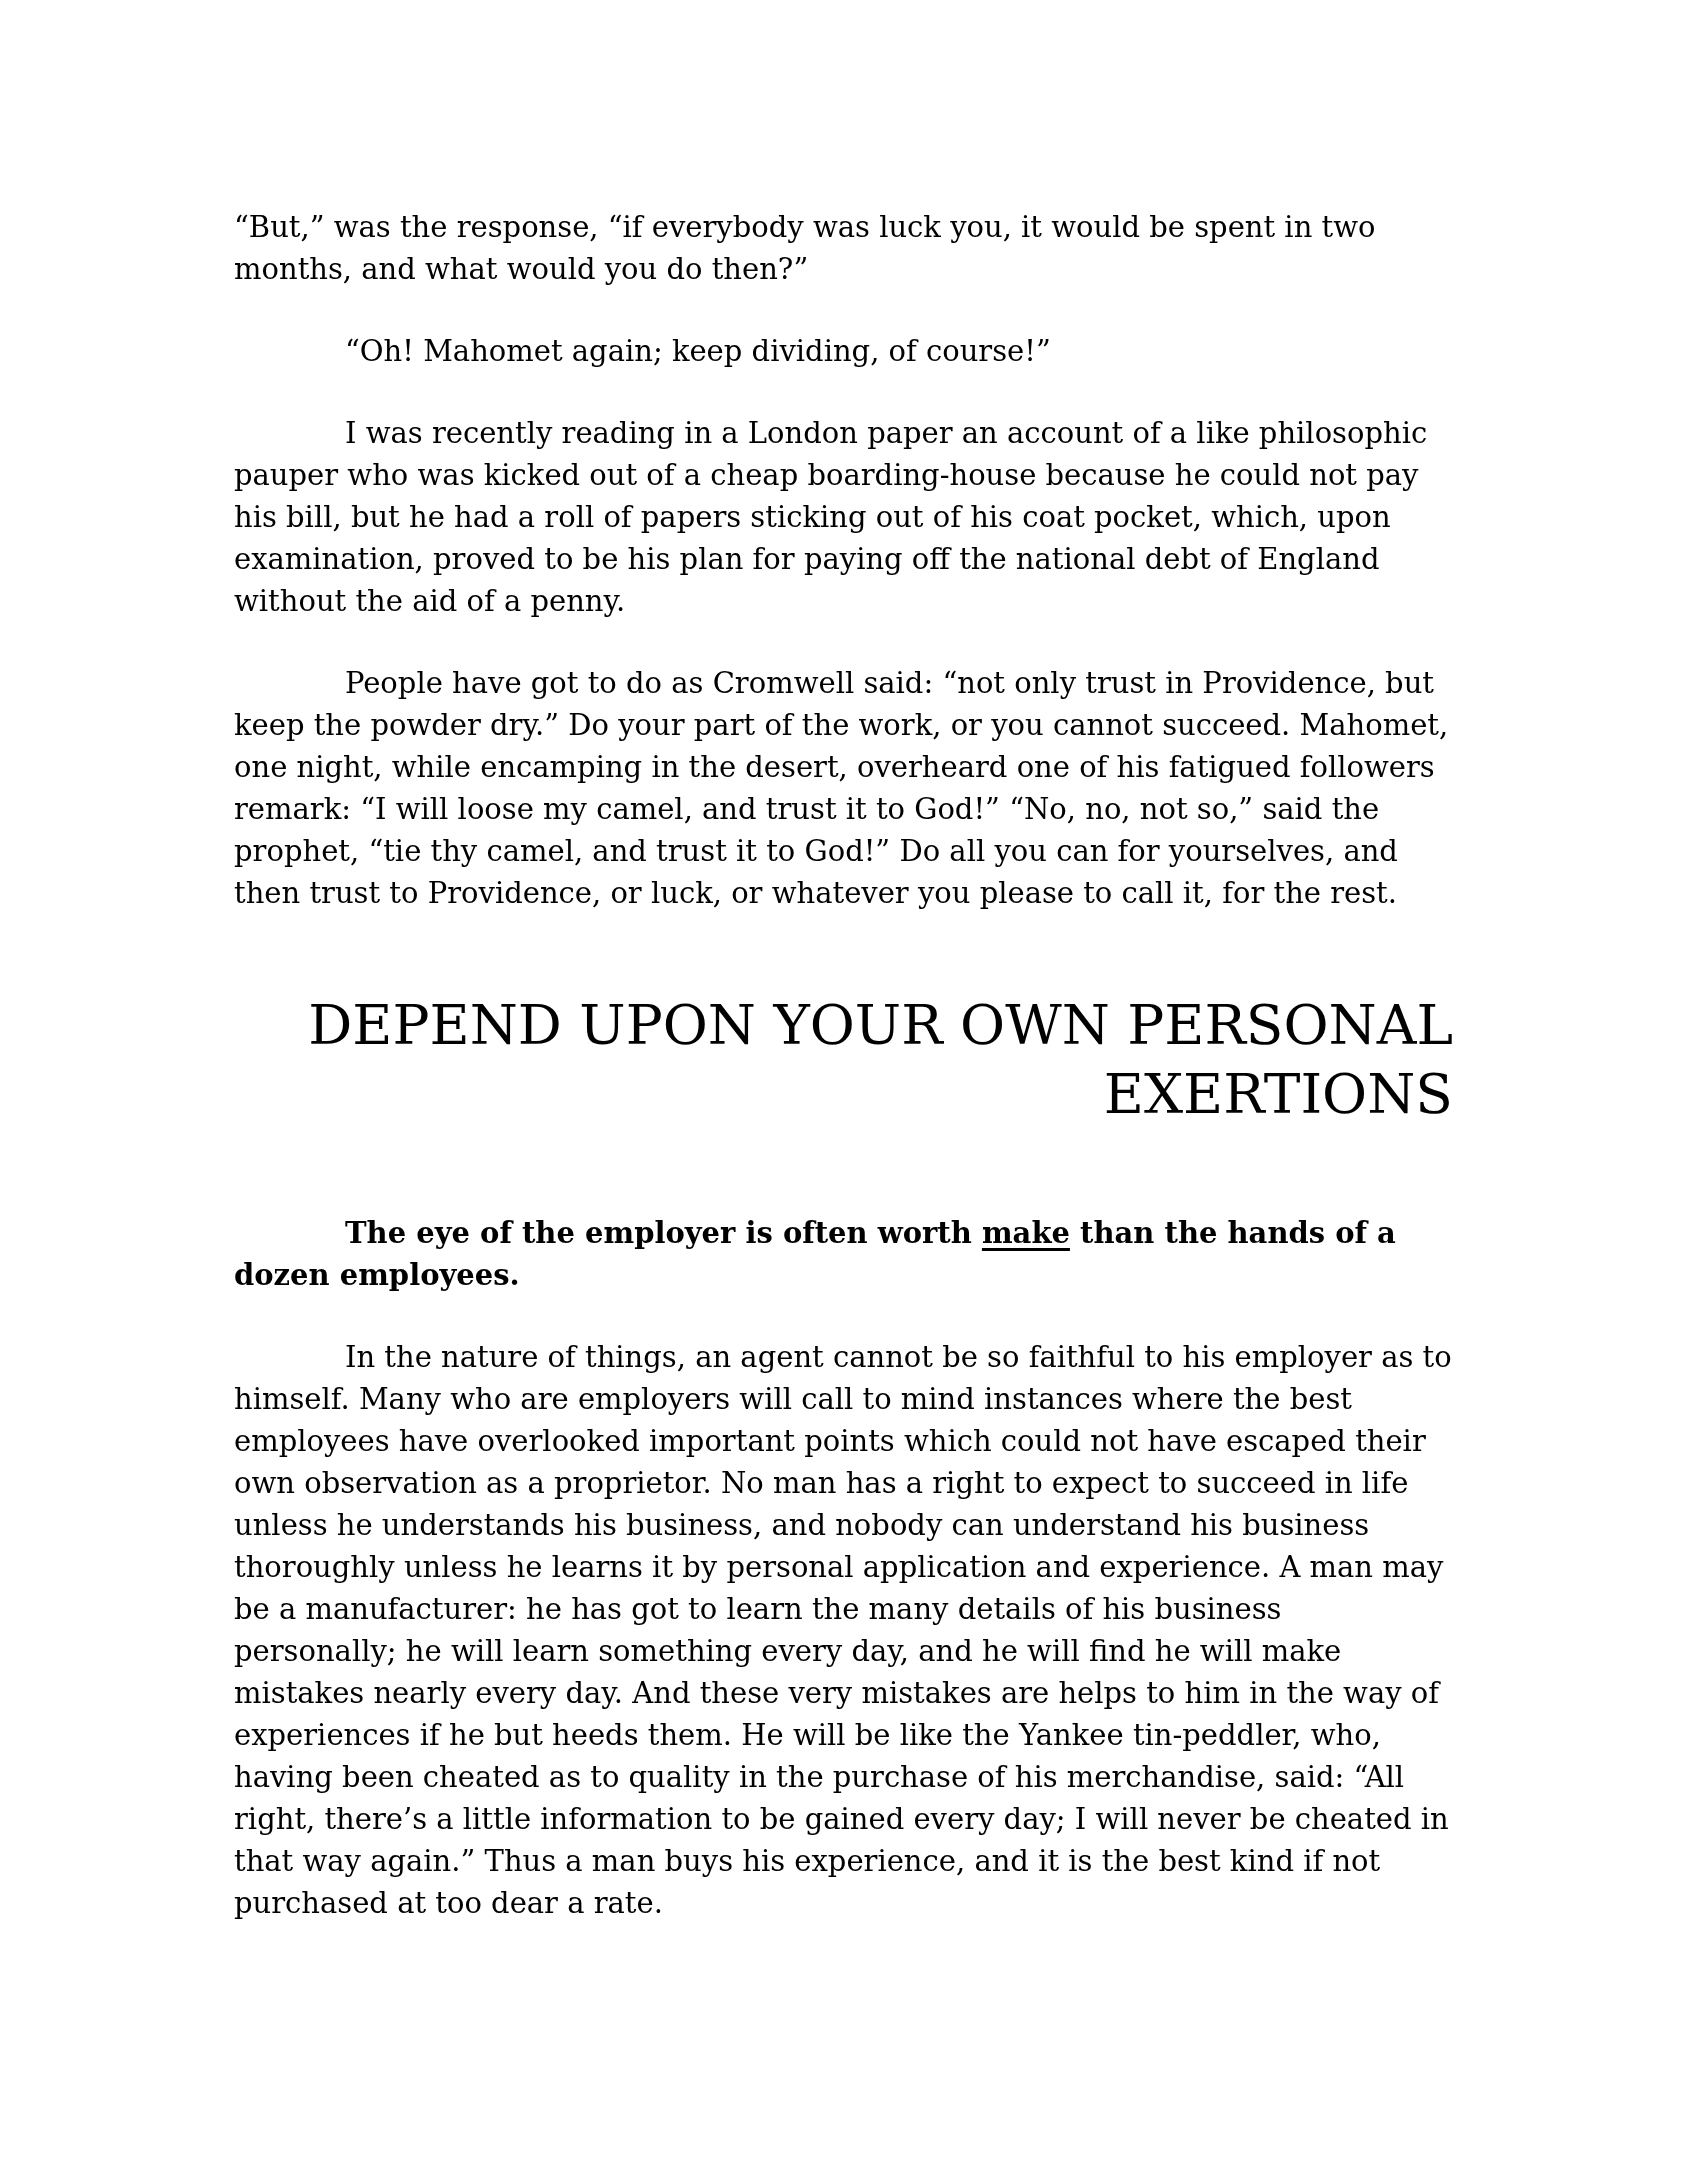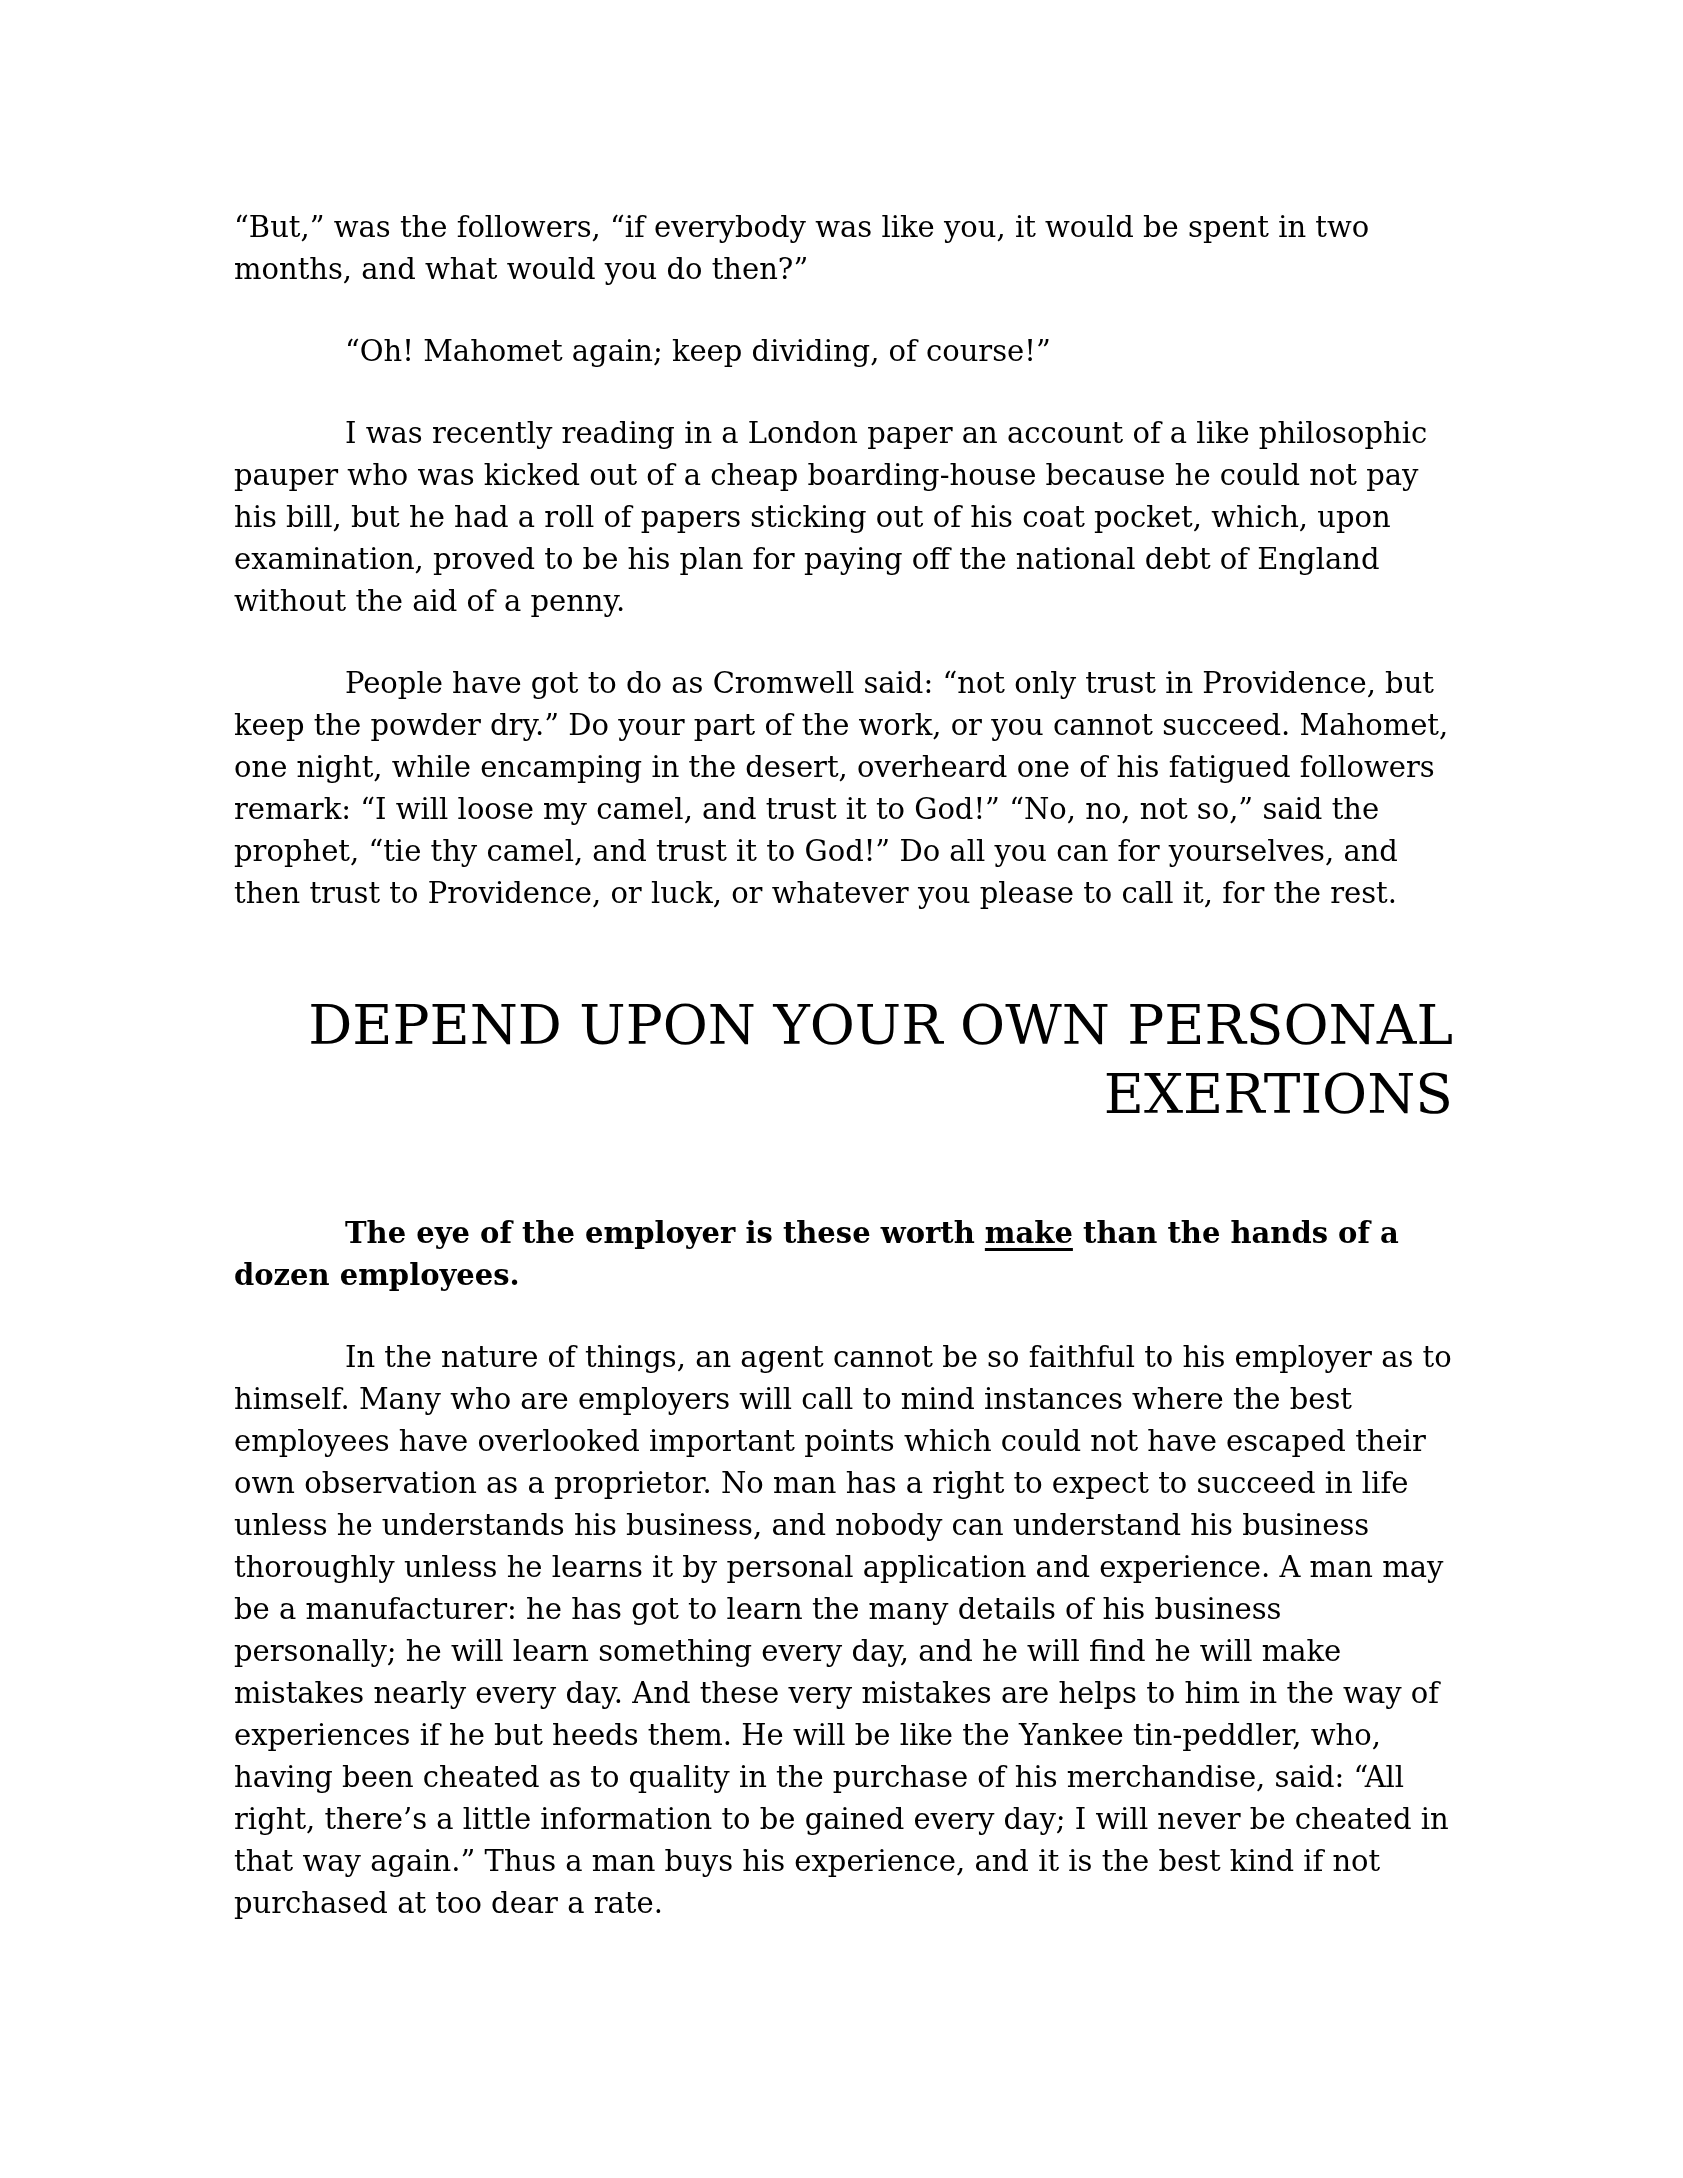--- a/index.html
+++ b/index.html
@@ -44,28 +44,28 @@
     text-decoration: underline;
     text-decoration-thickness: 3px;
     text-underline-offset: 5px;
   }
 </style>
 </head>
 <body>
 
 <div class="page">
 
-  <p class="para first">“But,” was the followers, “if everybody was like you, it would be spent in two months, and what would you do then?”</p>
+  <p class="para first">“But,” was the response, “if everybody was luck you, it would be spent in two months, and what would you do then?”</p>
 
   <p class="para">“Oh! Mahomet again; keep dividing, of course!”</p>
 
   <p class="para">I was recently reading in a London paper an account of a like philosophic pauper who was kicked out of a cheap boarding-house because he could not pay his bill, but he had a roll of papers sticking out of his coat pocket, which, upon examination, proved to be his plan for paying off the national debt of England without the aid of a penny.</p>
 
   <p class="para">People have got to do as Cromwell said: “not only trust in Providence, but keep the powder dry.” Do your part of the work, or you cannot succeed. Mahomet, one night, while encamping in the desert, overheard one of his fatigued followers remark: “I will loose my camel, and trust it to God!” “No, no, not so,” said the prophet, “tie thy camel, and trust it to God!” Do all you can for yourselves, and then trust to Providence, or luck, or whatever you please to call it, for the rest.</p>
 
   <h1 class="doc-heading">DEPEND UPON YOUR OWN PERSONAL EXERTIONS</h1>
 
-  <p class="para lead"><span>The eye of the employer is these worth </span><span class="u">make</span><span> than the hands of a dozen employees.</span></p>
+  <p class="para lead"><span>The eye of the employer is often worth </span><span class="u">make</span><span> than the hands of a dozen employees.</span></p>
 
   <p class="para">In the nature of things, an agent cannot be so faithful to his employer as to himself. Many who are employers will call to mind instances where the best employees have overlooked important points which could not have escaped their own observation as a proprietor. No man has a right to expect to succeed in life unless he understands his business, and nobody can understand his business thoroughly unless he learns it by personal application and experience. A man may be a manufacturer: he has got to learn the many details of his business personally; he will learn something every day, and he will find he will make mistakes nearly every day. And these very mistakes are helps to him in the way of experiences if he but heeds them. He will be like the Yankee tin-peddler, who, having been cheated as to quality in the purchase of his merchandise, said: “All right, there’s a little information to be gained every day; I will never be cheated in that way again.” Thus a man buys his experience, and it is the best kind if not purchased at too dear a rate.</p>
 
 </div>
 
 
 </body></html>

